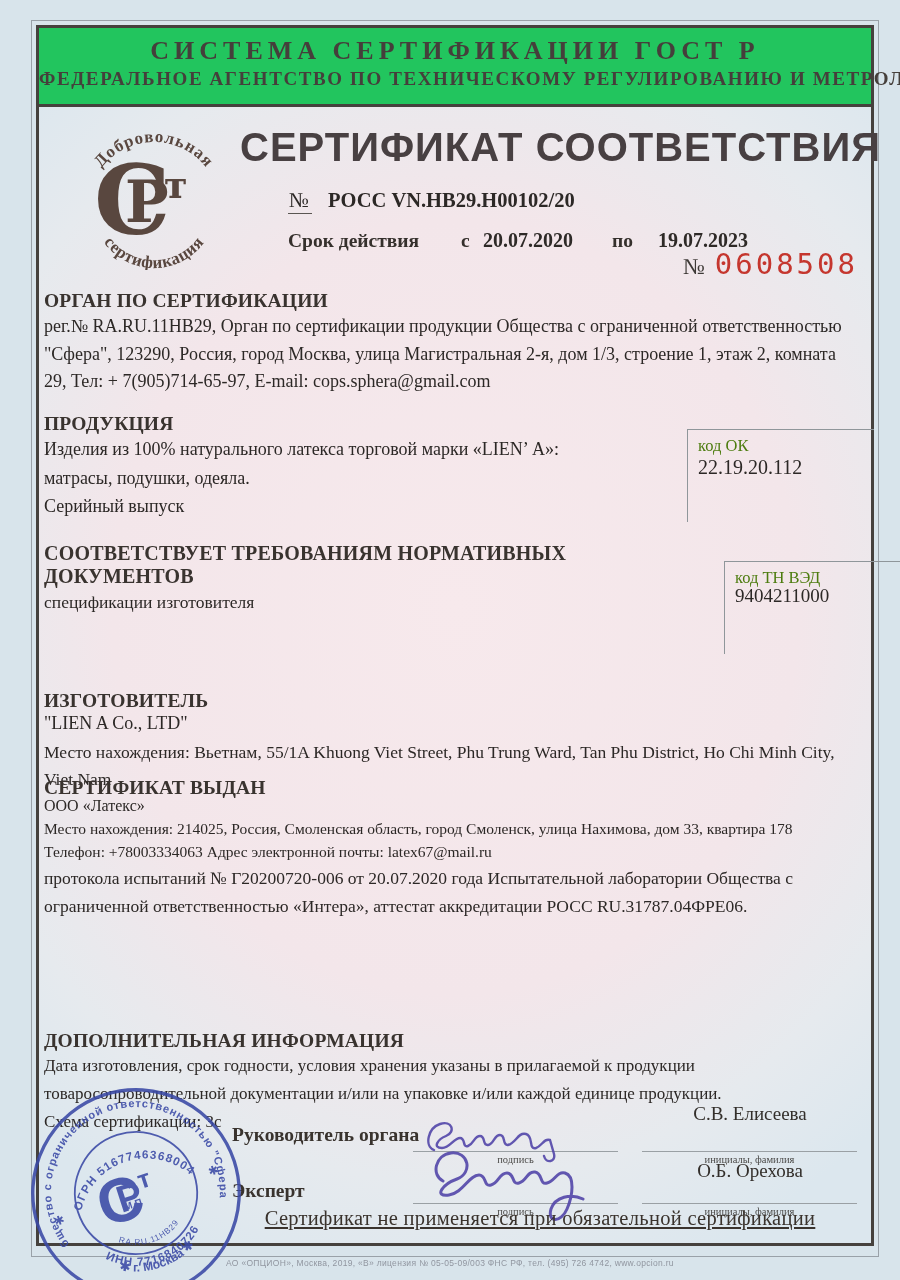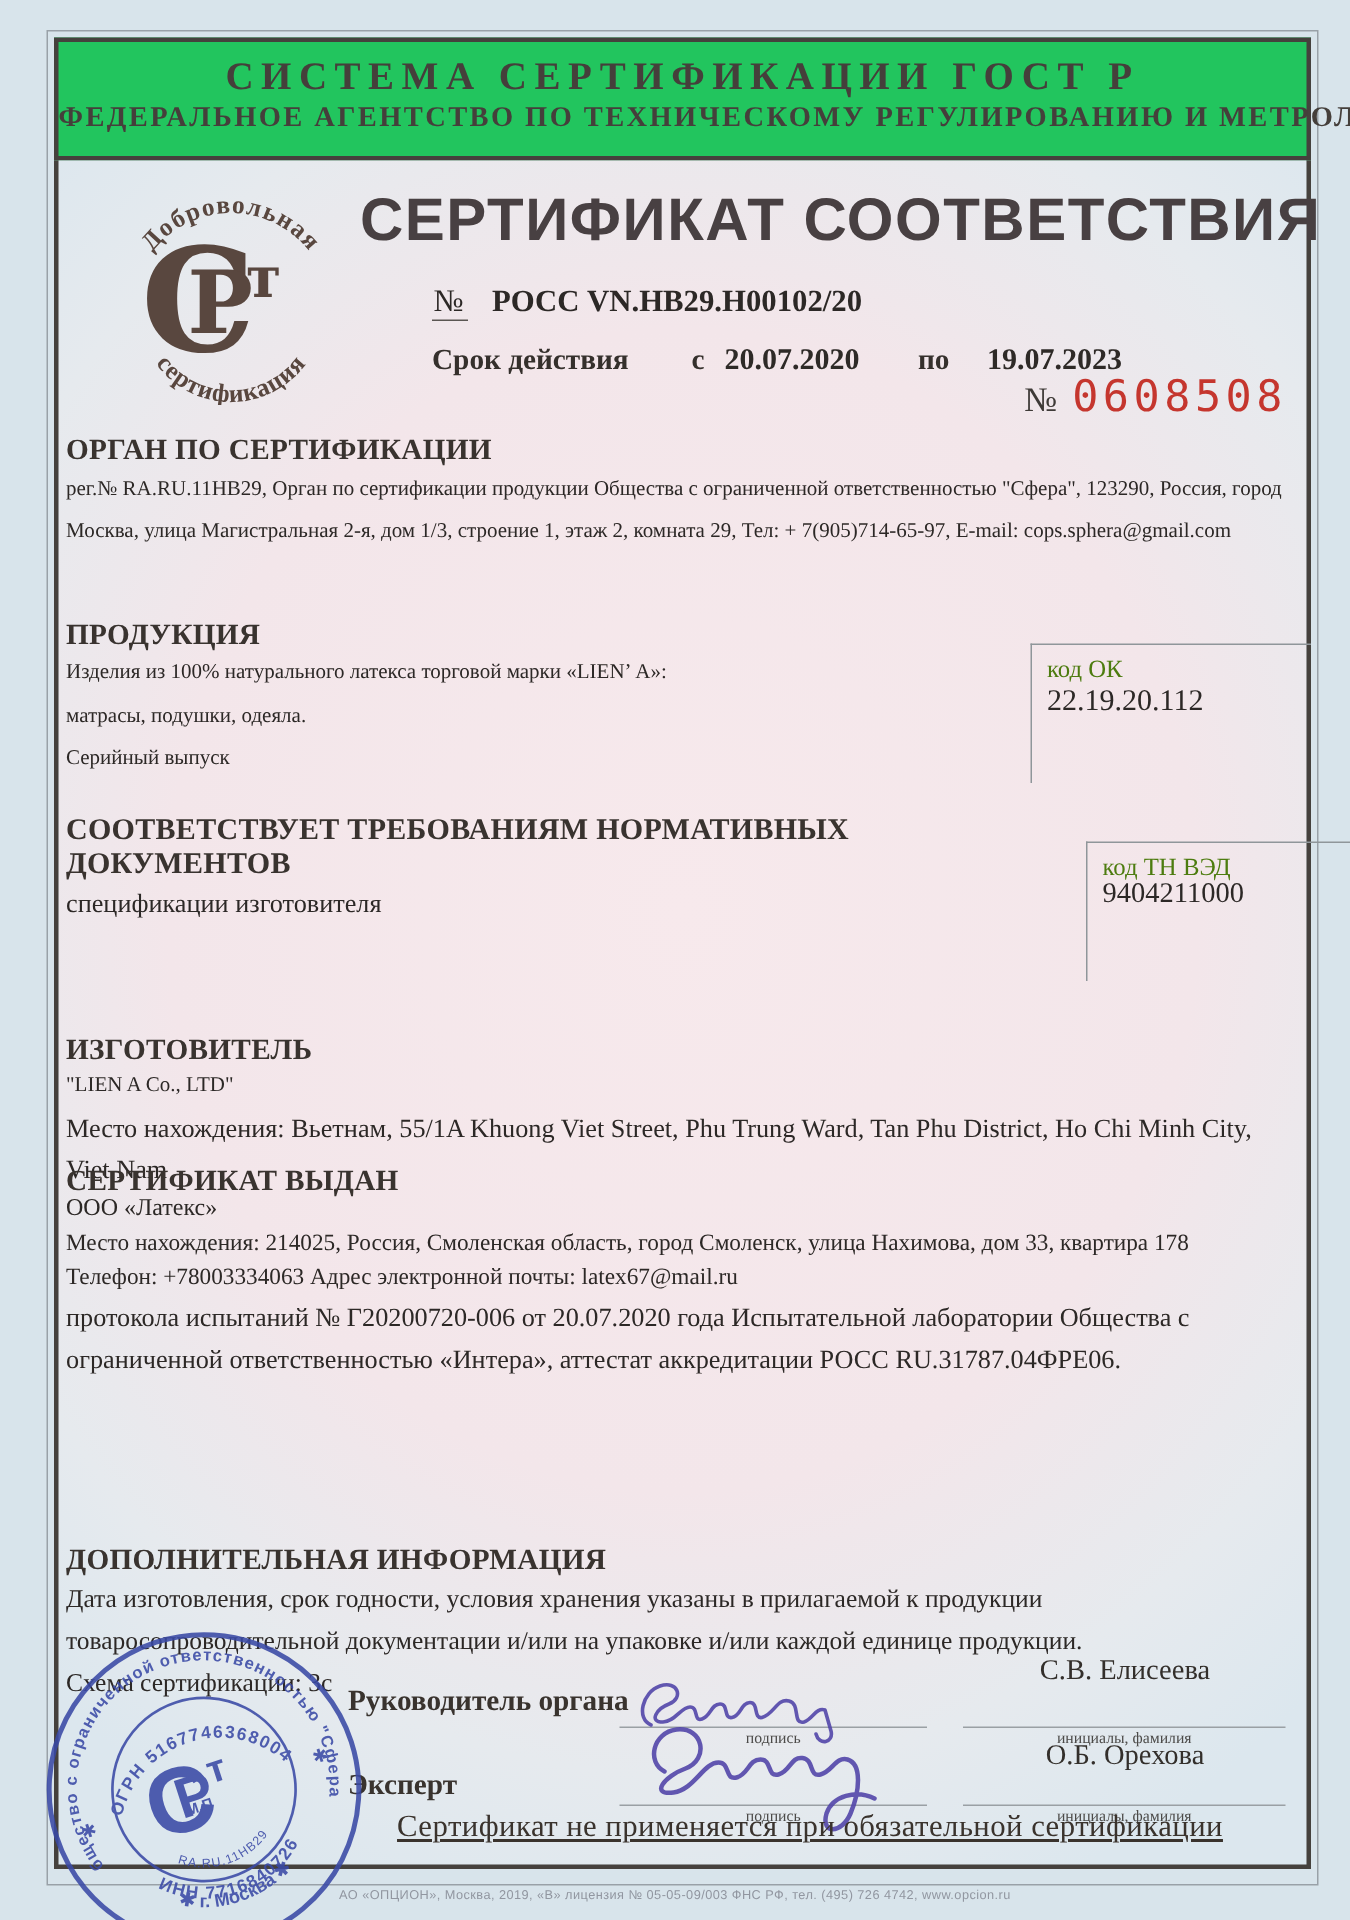--- a/index.html
+++ b/index.html
@@ -10,21 +10,21 @@
   .header-box{left:36px;top:25px;width:838px;height:82px;border:3px solid #45413d;
               box-sizing:border-box;background:#22c55e;text-align:center;}
   .hline1{margin-top:8px;font-size:26px;font-weight:bold;letter-spacing:5px;color:#453f3b;white-space:nowrap;}
   .hline2{margin-top:2px;font-size:19px;font-weight:bold;letter-spacing:1.6px;color:#453f3b;white-space:nowrap;}
   .content-box{left:36px;top:107px;width:838px;height:1139px;border:3px solid #45413d;border-top:none;
                box-sizing:border-box;
                background:radial-gradient(ellipse 75% 62% at 50% 44%,#f7e9ec 0%,#f3e6ea 55%,#e6eaee 82%,#dce7ee 100%);}
   .title{font-family:"Liberation Sans",sans-serif;font-size:40px;font-weight:bold;letter-spacing:1px;
          color:#484042;text-align:center;white-space:nowrap;}
   .sec-h{font-weight:bold;font-size:19.5px;color:#39332f;letter-spacing:.2px;}
-  .sec-b{font-size:14px;line-height:27.5px;}
+  .sec-b{font-size:18px;line-height:27.5px;}
   .code-box{border-top:1px solid #8f969a;border-left:1px solid #8f969a;box-sizing:border-box;
             padding:6px 0 0 10px;}
   .code-label{font-size:16.5px;color:#4d7c0f;}
   .code-value{font-size:20px;color:#2c2826;}
   .serial-sign{font-size:23px;color:#3e3a37;}
   .serial{font-family:"DejaVu Sans Mono",monospace;font-size:29px;letter-spacing:3px;color:#c5362e;}
   .no-sign{font-size:21px;border-bottom:1px solid #5a5652;padding:0 3px 1px 1px;}
   .cert-number{font-size:20.5px;font-weight:bold;margin-left:16px;}
   .vlabel{font-size:19.5px;font-weight:bold;color:#35302c;}
   .vdate{font-size:20px;font-weight:bold;color:#2e2a27;text-align:right;}

